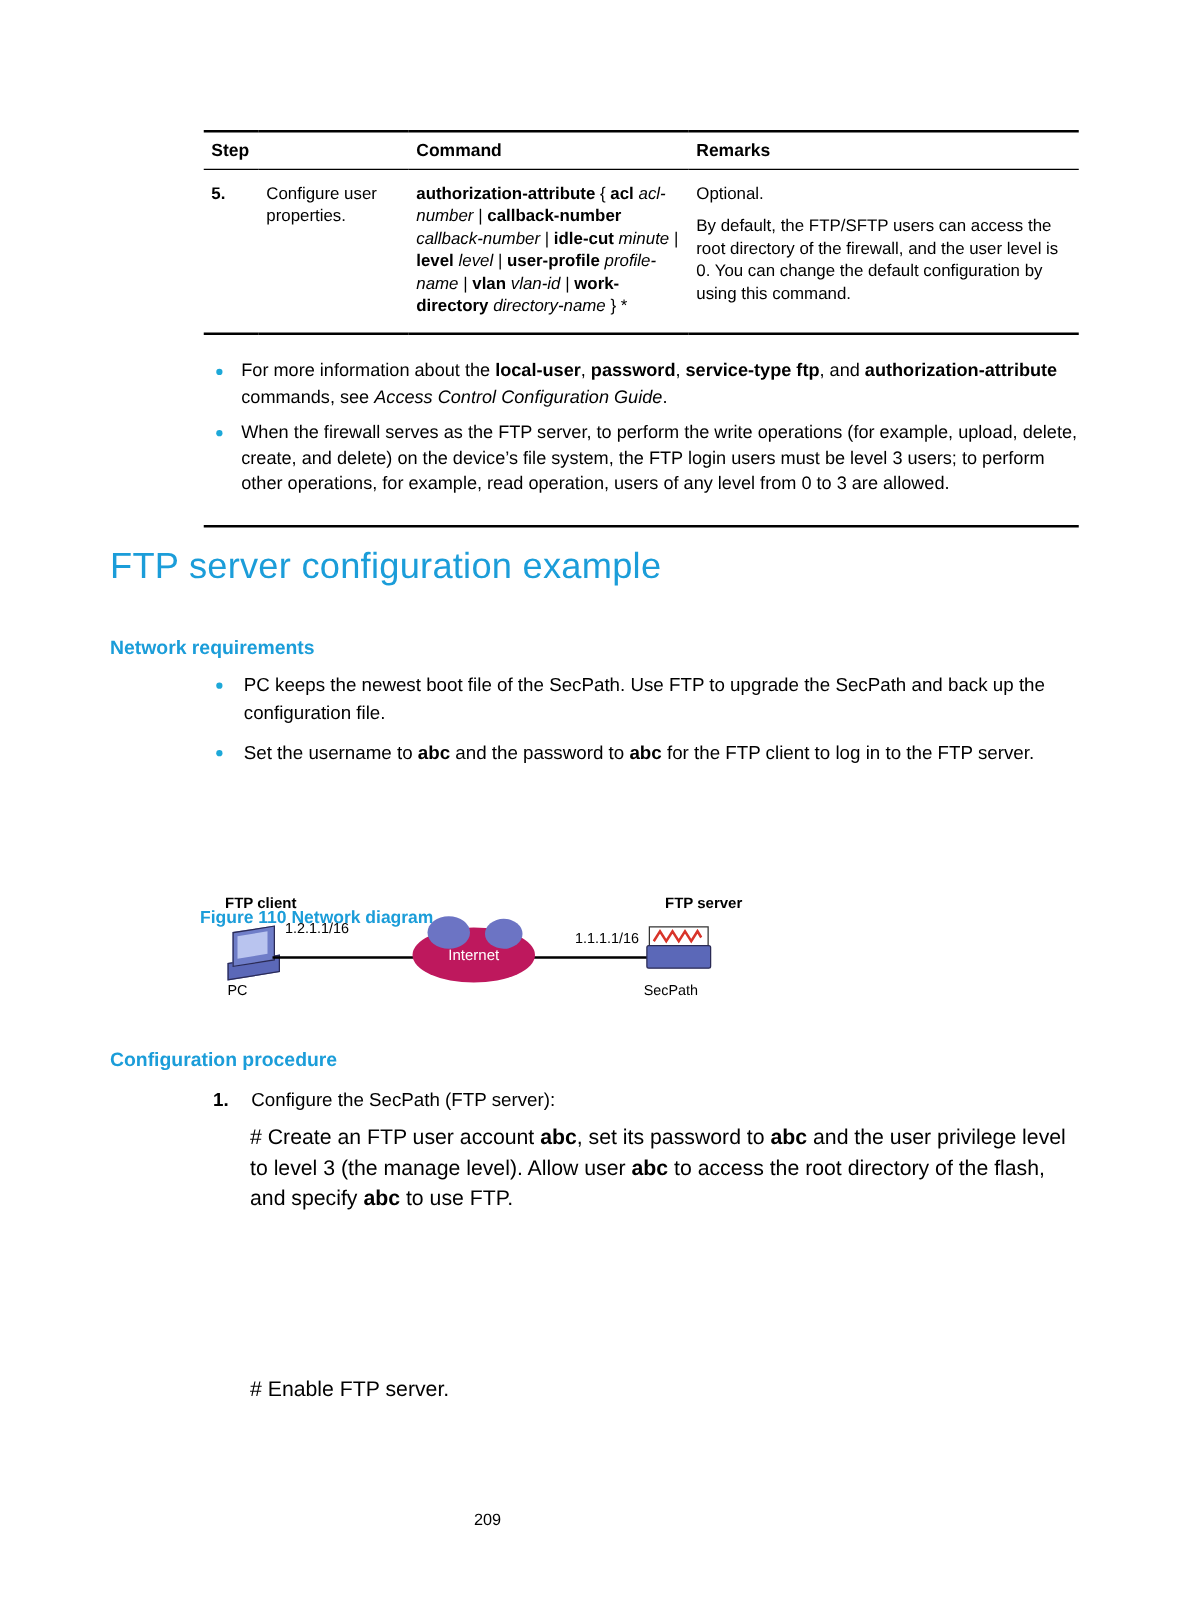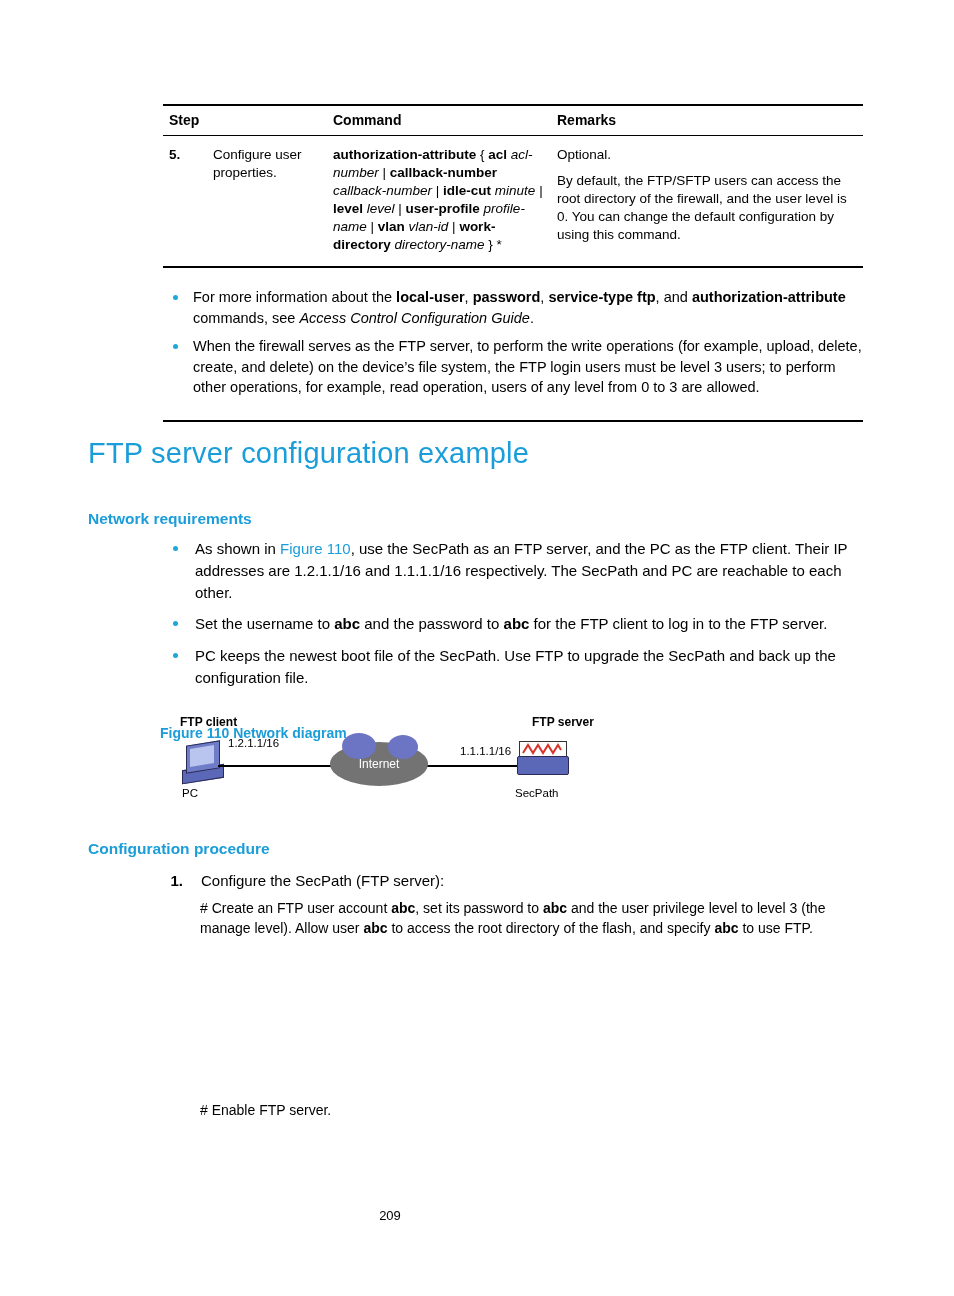--- a/index.html
+++ b/index.html
@@ -170,21 +170,21 @@
     font-family: "Liberation Sans", sans-serif;
   }
   .lbl-bold { font-weight: bold; font-size: 12px; }
 
   .cloud {
     position: absolute;
     left: 170px;
     top: 27px;
     width: 98px;
     height: 44px;
-    background: #737373;
+    background: #be185d;
     border-radius: 50% / 50%;
     color: #fff;
     font-size: 12px;
     display: flex;
     align-items: center;
     justify-content: center;
   }
   .cloud::before {
     content: "";
     position: absolute;
@@ -291,21 +291,21 @@
     left: 0;
     top: 0;
     width: 20px;
     text-align: right;
     font-weight: bold;
   }
   .para {
     position: absolute;
     left: 200px;
     width: 665px;
-    font-size: 14px;
+    font-size: 17px;
     line-height: 1.45;
   }
   #para1 { top: 898px; }
   #para2 { top: 1100px; }
 
   .pageno {
     position: absolute;
     left: 0;
     top: 1208px;
     width: 780px;
@@ -344,23 +344,22 @@
       <li><span>For more information about the </span><span style="font-weight: bold;">local-user</span><span>, </span><span style="font-weight: bold;">password</span><span>, </span><span style="font-weight: bold;">service-type ftp</span><span>, and </span><span style="font-weight: bold;">authorization-attribute</span><span> commands, see </span><span style="font-style: italic;">Access Control Configuration Guide</span><span>.</span></li>
       <li><span>When the firewall serves as the FTP server, to perform the write operations (for example, upload, delete, create, and delete) on the device’s file system, the FTP login users must be level 3 users; to perform other operations, for example, read operation, users of any level from 0 to 3 are allowed.</span></li>
     </ul>
   </div>
   <div class="note-underline"></div>
 
   <h1 class="doc-h1">FTP server configuration example</h1>
   <h2 class="doc-h2" id="h2-network">Network requirements</h2>
 
   <ul class="req-list">
-    <li><span>As shown in </span><span style="color: rgb(27, 157, 217);">Figure 110</span><span>, use the SecPath as an FTP server, and the PC as the FTP client. Their IP addresses are 1.2.1.1/16 and 1.1.1.1/16 respectively. The SecPath and PC are reachable to each other.</span></li>
+    <li><span>PC keeps the newest boot file of the SecPath. Use FTP to upgrade the SecPath and back up the configuration file.</span></li>
     <li><span>Set the username to </span><span style="font-weight: bold;">abc</span><span> and the password to </span><span style="font-weight: bold;">abc</span><span> for the FTP client to log in to the FTP server.</span></li>
-    <li><span>PC keeps the newest boot file of the SecPath. Use FTP to upgrade the SecPath and back up the configuration file.</span></li>
   </ul>
 
   <div class="fig-caption">Figure 110 Network diagram</div>
   <div class="figure">
 
     <div class="lbl lbl-bold" style="left:20px; top:0px;">FTP client</div>
     <div class="lbl lbl-bold" style="left:340px; top:0px;margin-left:32px;">FTP server</div>
 
     <div class="lbl" style="left:68px; top:22px;">1.2.1.1/16</div>
     <div class="lbl" style="left:300px; top:30px;">1.1.1.1/16</div>

